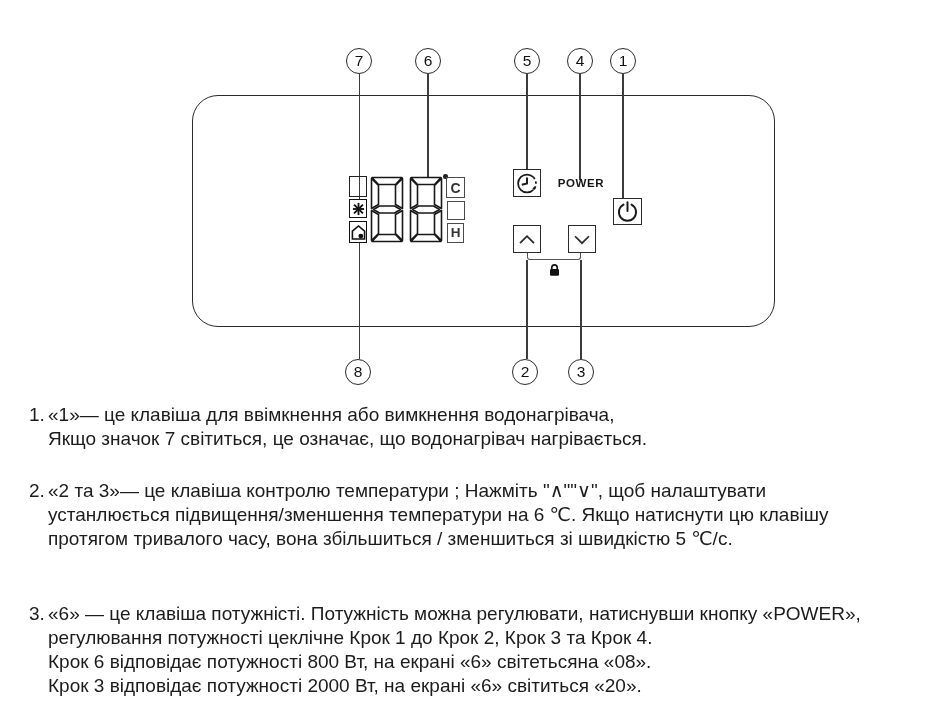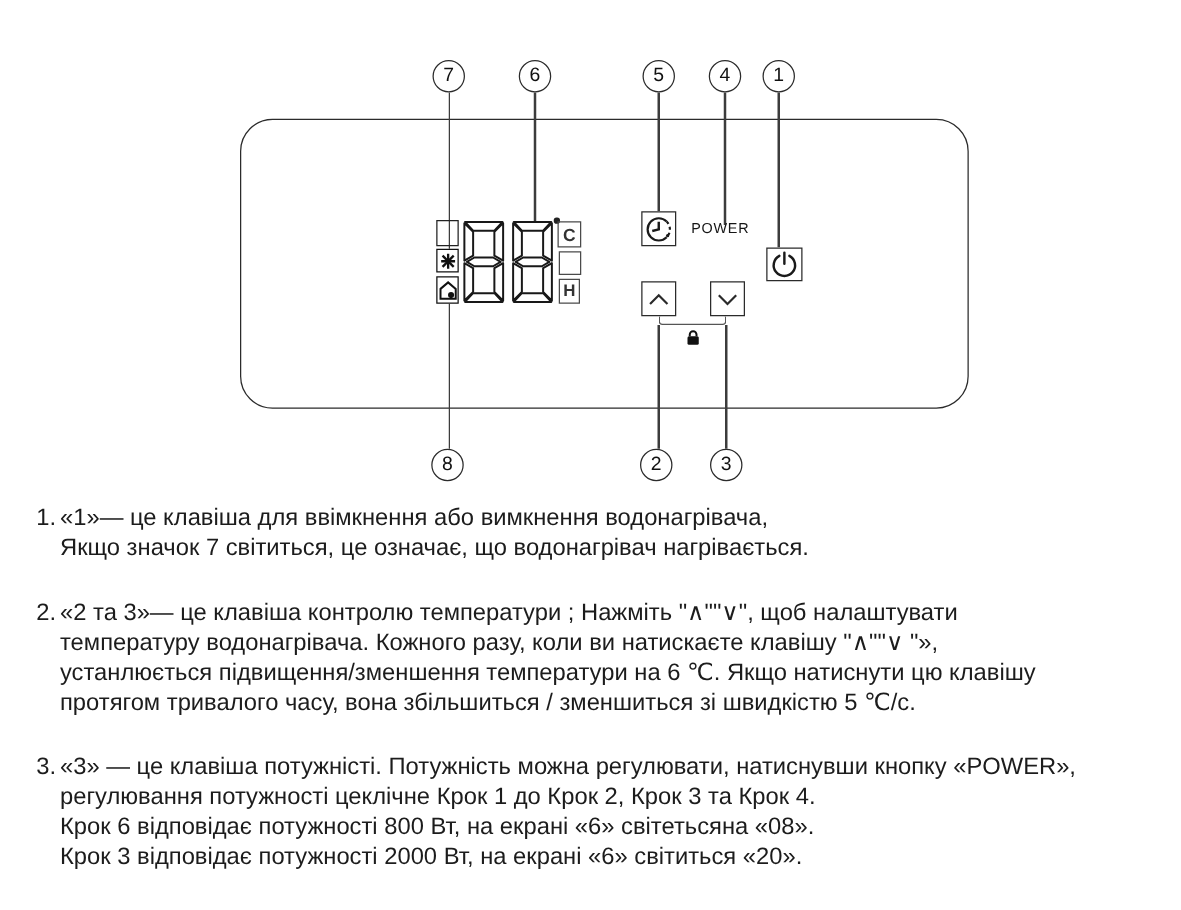--- a/index.html
+++ b/index.html
@@ -27,22 +27,22 @@
   .unit-letter { font-size: 14px; font-weight: 700; color: #333; line-height: 1; }
   .deg-dot { position: absolute; left: 443px; top: 174px; width: 4.5px; height: 4.5px; border-radius: 50%; background: #222; }
 
   .digit { position: absolute; top: 176px; width: 34px; height: 67px; }
 
   .btn {
     position: absolute; border: 1.7px solid #2b2b2b; background: #fff;
     display: flex; align-items: center; justify-content: center;
   }
   .power-label {
-    position: absolute; left: 553px; top: 177px; width: 56px; 
-    font-size: 11.5px; font-weight: 400; letter-spacing: 0.6px; color: #151515;
+    position: absolute; left: 553px; top: 177px; width: 56px; text-align: center;
+    font-size: 11.5px; font-weight: 700; letter-spacing: 0.6px; color: #151515;
   }
   .bracket {
     position: absolute; left: 527px; top: 253px; width: 54px; height: 7px;
     border-left: 1.5px solid #555; border-right: 1.5px solid #555; border-bottom: 1.5px solid #555;
     border-bottom-left-radius: 3px; border-bottom-right-radius: 3px;
   }
   .lock-wrap { position: absolute; left: 548px; top: 263px; width: 13px; height: 14px; }
 
   
   .instr {
@@ -192,30 +192,29 @@
     <div class="lines">
           <div class="line">«1»— це клавіша для ввімкнення або вимкнення водонагрівача,</div>
           <div class="line">Якщо значок 7 світиться, це означає, що водонагрівач нагрівається.</div>
         </div>
   </div>
 
   <div class="instr instr-2">
     <div class="num">2.</div>
     <div class="lines">
           <div class="line">«2 та 3»— це клавіша контролю температури ; Нажміть "∧""∨", щоб налаштувати</div>
-          <div class="line">температуру водонагрівача. Кожного разу, коли ви натискаєте клавішу "∧""∨ "»,</div>
           <div class="line">устанлюється підвищення/зменшення температури на 6 ℃. Якщо натиснути цю клавішу</div>
           <div class="line">протягом тривалого часу, вона збільшиться / зменшиться зі швидкістю 5 ℃/с.</div>
         </div>
   </div>
 
   <div class="instr instr-3">
     <div class="num">3.</div>
     <div class="lines">
-          <div class="line">«3» — це клавіша потужністі. Потужність можна регулювати, натиснувши кнопку «POWER»,</div>
+          <div class="line">«6» — це клавіша потужністі. Потужність можна регулювати, натиснувши кнопку «POWER»,</div>
           <div class="line">регулювання потужності цеклічне Крок 1 до Крок 2, Крок 3 та Крок 4.</div>
           <div class="line">Крок 6 відповідає потужності 800 Вт, на екрані «6» світетьсяна «08».</div>
           <div class="line">Крок 3 відповідає потужності 2000 Вт, на екрані  «6» світиться  «20».</div>
         </div>
   </div>
 </div>
 
 </div>
 
 </body></html>

